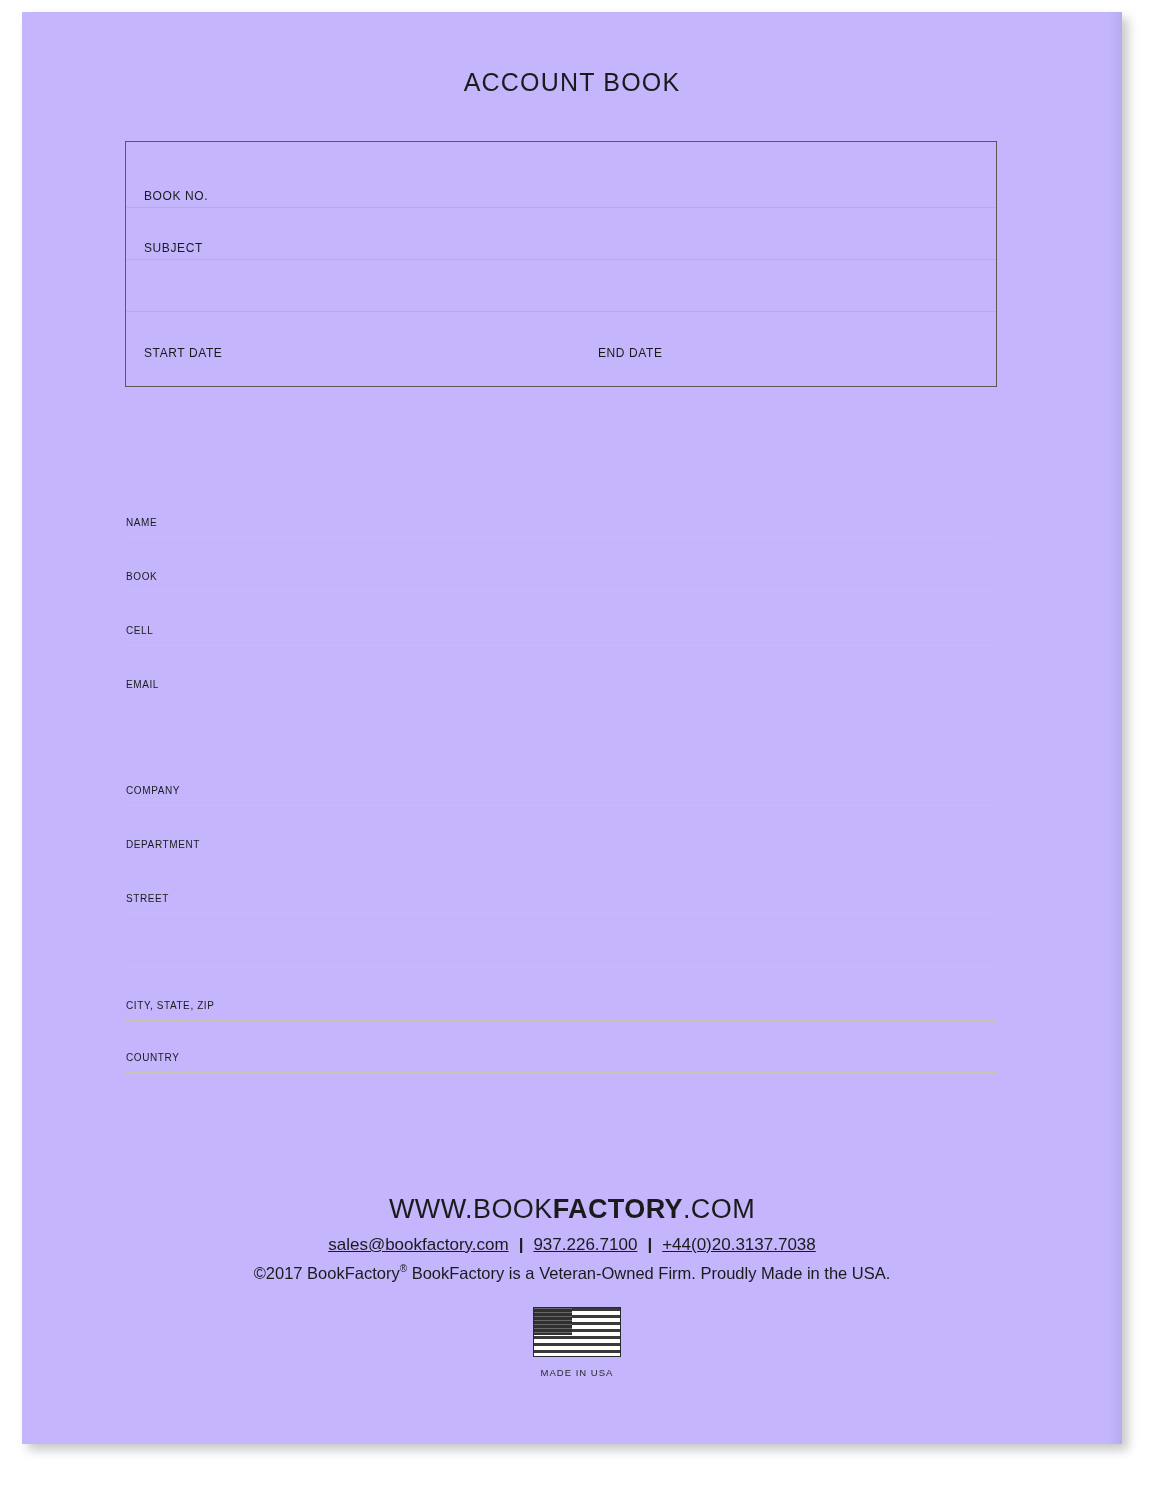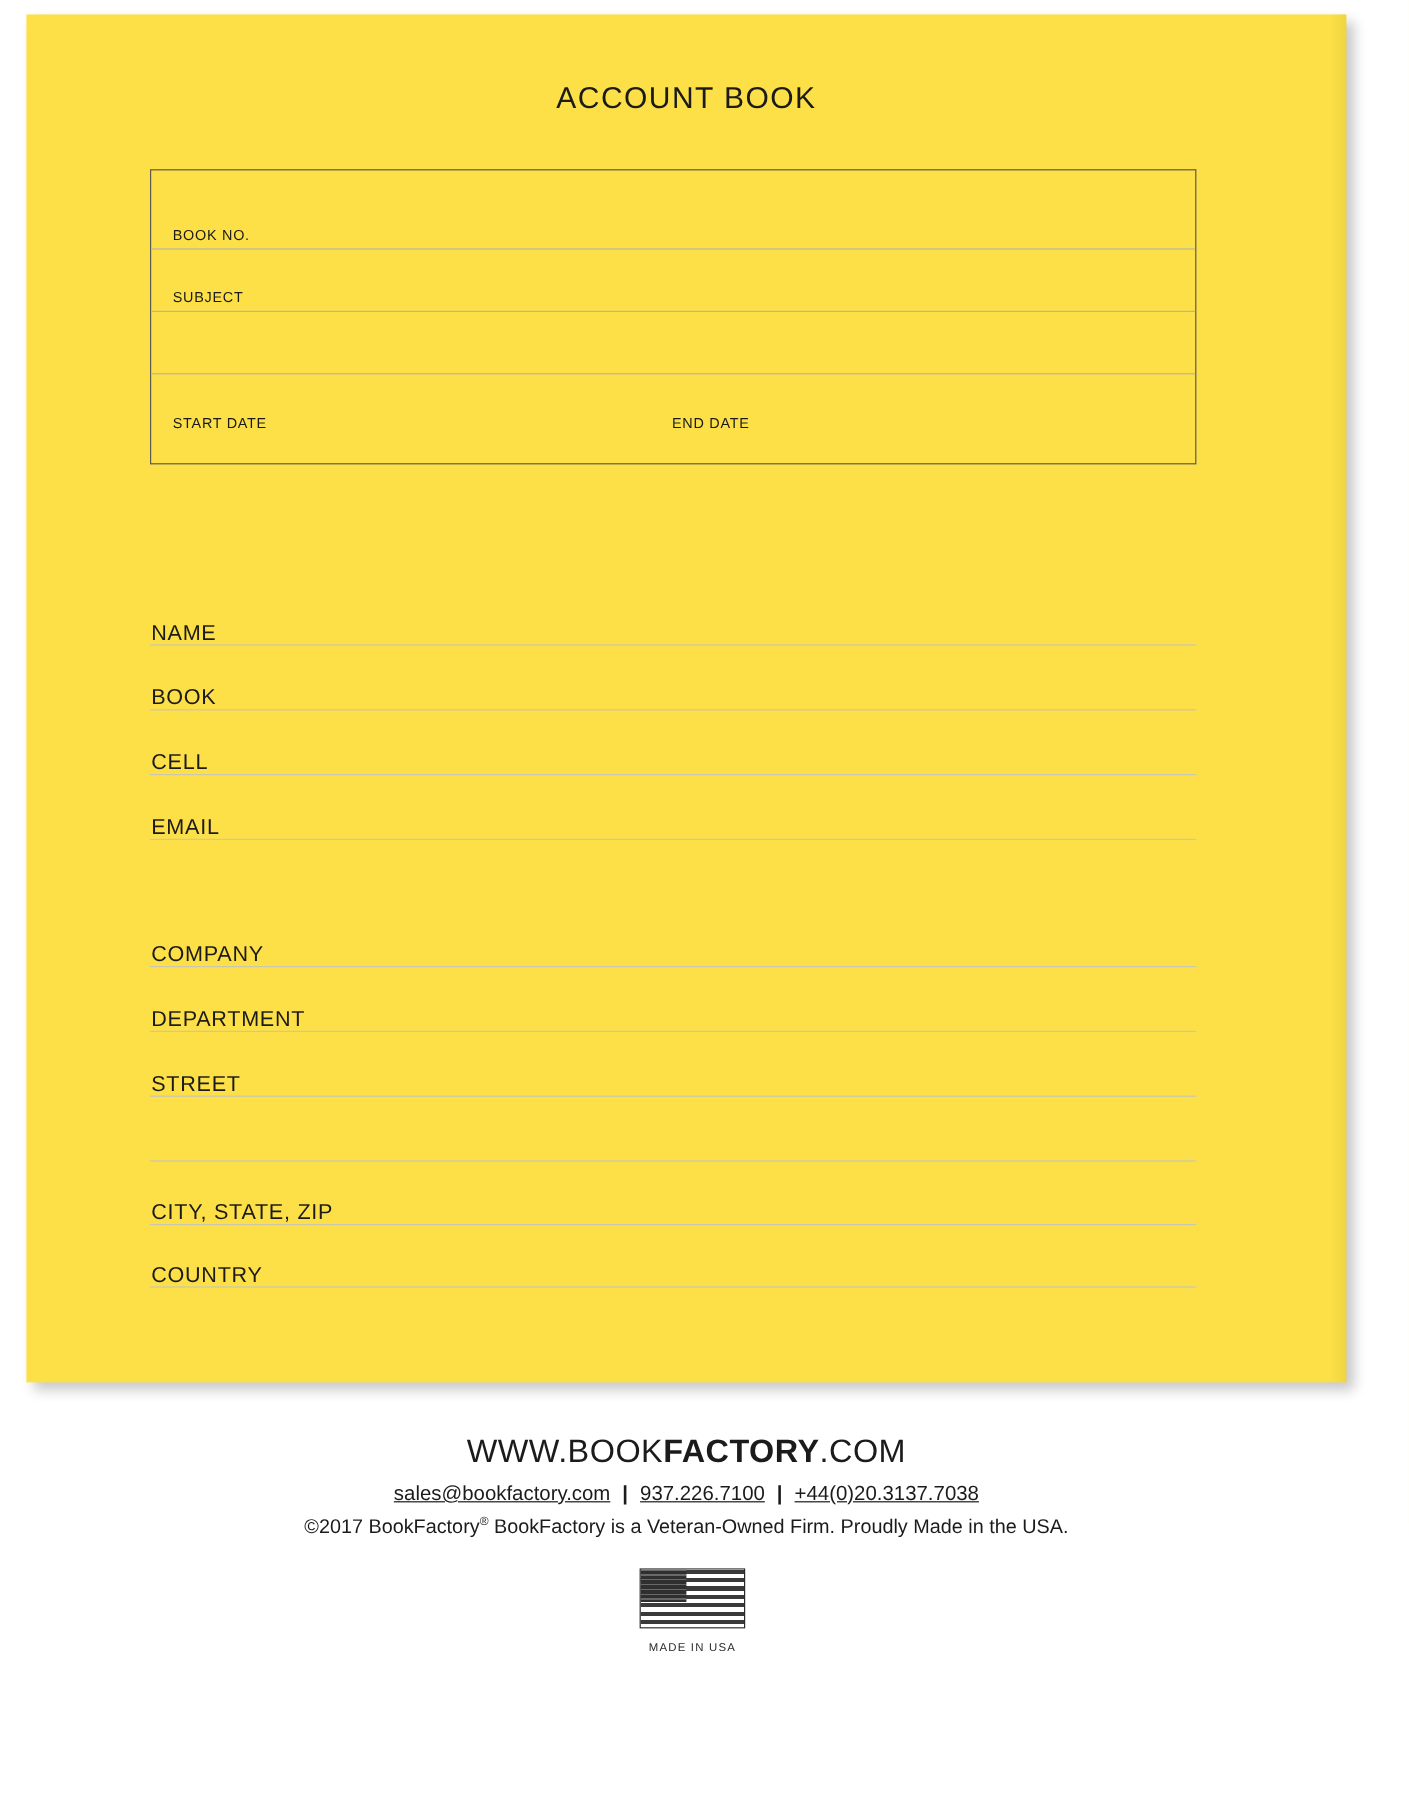--- a/index.html
+++ b/index.html
@@ -14,22 +14,22 @@
     position: relative;
     overflow: hidden;
   }
 
   
   #page-sheet {
     position: absolute;
     left: 22px;
     top: 12px;
     width: 1100px;
-    height: 1140px;
-    background: #fde047;
+    height: 1432px;
+    background: #c4b5fd;
     box-shadow: 6px 6px 10px rgba(0,0,0,0.22);
   }
 
   
   #page-sheet::after {
     content: "";
     position: absolute;
     right: 0;
     top: 0;
     width: 14px;
@@ -73,34 +73,34 @@
   .hb-row.r4 { top: 170px; height: 52px; border-bottom: none; }
 
   .hb-label {
     position: absolute;
     bottom: 4px;
     font-size: 12px;
     color: #1b1b1b;
     letter-spacing: 0.6px;
   }
   .hb-label.left  { left: 18px; }
-  .hb-label.mid   { left: 434px; margin-top: 28px; }
+  .hb-label.mid   { left: 472px; margin-top: 28px; }
 
   
   .field {
     position: absolute;
     left: 103px;
     width: 872px;
     height: 1px;
     background: #c9c6b2;
   }
   .field-label {
     position: absolute;
     left: 104px;
-    font-size: 18px;
+    font-size: 10px;
     color: #1b1b1b;
     letter-spacing: 0.6px;
     background: transparent;
   }
 
   
   .footer {
     position: absolute;
     left: 0;
     right: 0;

